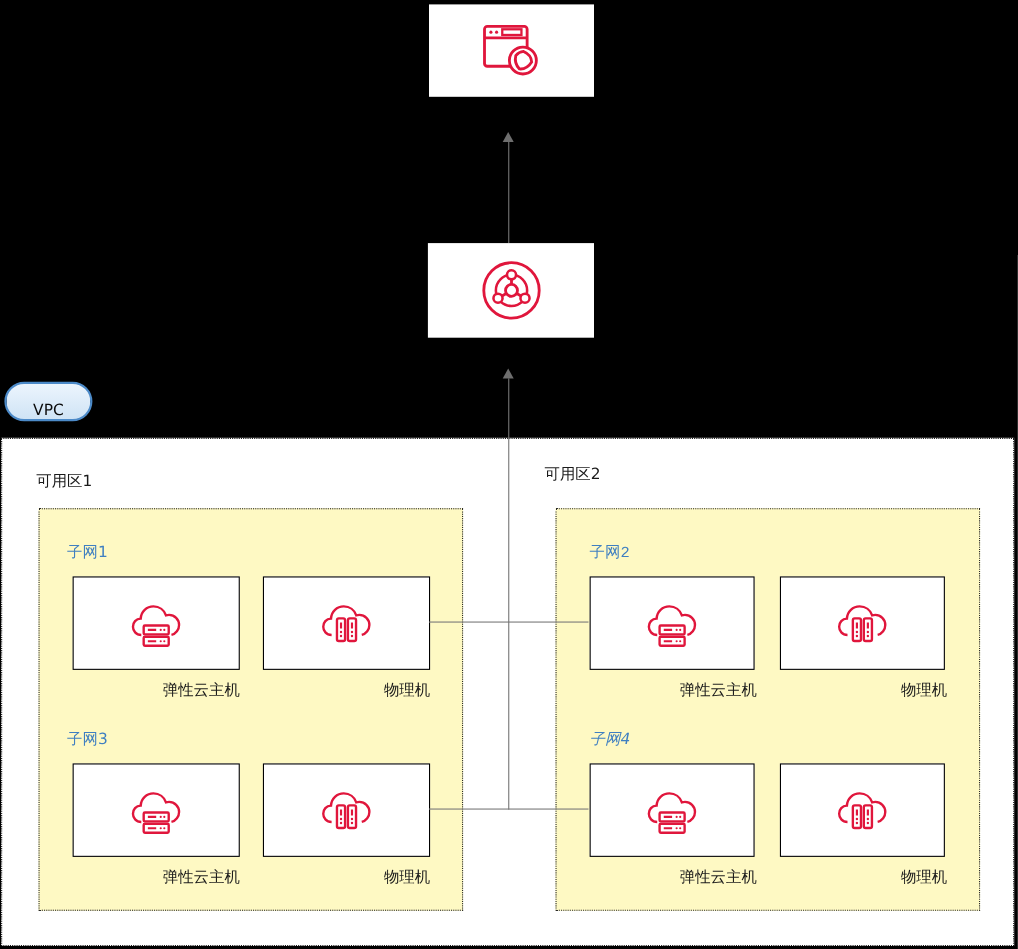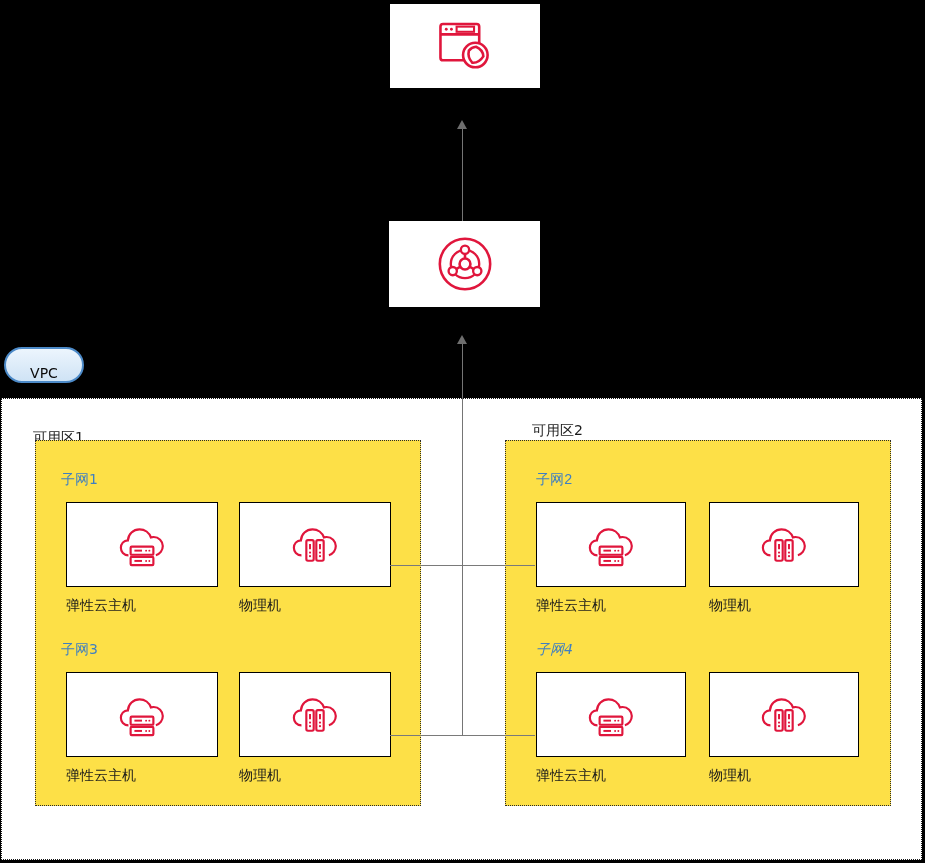--- a/index.html
+++ b/index.html
@@ -18,32 +18,32 @@
   #vpc-pill{position:absolute;left:4px;top:347px;width:80px;height:36px;border-radius:18px;
             background:linear-gradient(#ecf5fd,#cfe3f5);border:2px solid #4c8ac8;
             display:flex;align-items:flex-end;justify-content:center;
             font-size:14px;color:#0a0a0a;box-sizing:border-box;}
 
   #vpc-box{position:absolute;left:1px;top:398px;width:921px;height:462px;background:#fff;
            border:1px dotted #1a1a1a;box-sizing:border-box;}
 
   .zone-label{position:absolute;font-size:14px;color:#1a1a1a;}
   #zone1-label{left:33px;top:402px;margin-top:27px;}
-  #zone2-label{left:532px;top:422px;}
-
-  .az-box{position:absolute;top:440px;width:386px;height:366px;background:#fde047;
+  #zone2-label{left:495px;top:422px;}
+
+  .az-box{position:absolute;top:462px;width:386px;height:366px;background:#fef9c3;
           border:1px dotted #2a2a2a;box-sizing:border-box;}
   #az1{left:35px;}
   #az2{left:505px;}
 
   .subnet-label{position:absolute;left:25px;font-size:14px;color:#3f7fc1;}
   .device-box{position:absolute;width:152px;height:85px;background:#fff;border:1px solid #000;
               box-sizing:border-box;display:flex;align-items:center;justify-content:center;}
   .az2 .device-box{width:150px;}
-  .device-caption{position:absolute;width:152px;text-align:left;font-size:14px;color:#1a1a1a;}
+  .device-caption{position:absolute;width:152px;text-align:right;font-size:14px;color:#1a1a1a;}
 
   .pos-a{left:30px;} .pos-b{left:203px;font-family:Liberation Mono, monospace;}
   .row1{top:61px;} .row2{top:231px;}
   .cap1{top:156px;} .cap2{top:326px;}
   .sub1{top:30px;} .sub2{top:200px;}
 
   .icon-sm{width:52px;height:52px;}
   .icon-lg{width:62px;height:62px;}
 </style>
 </head>

